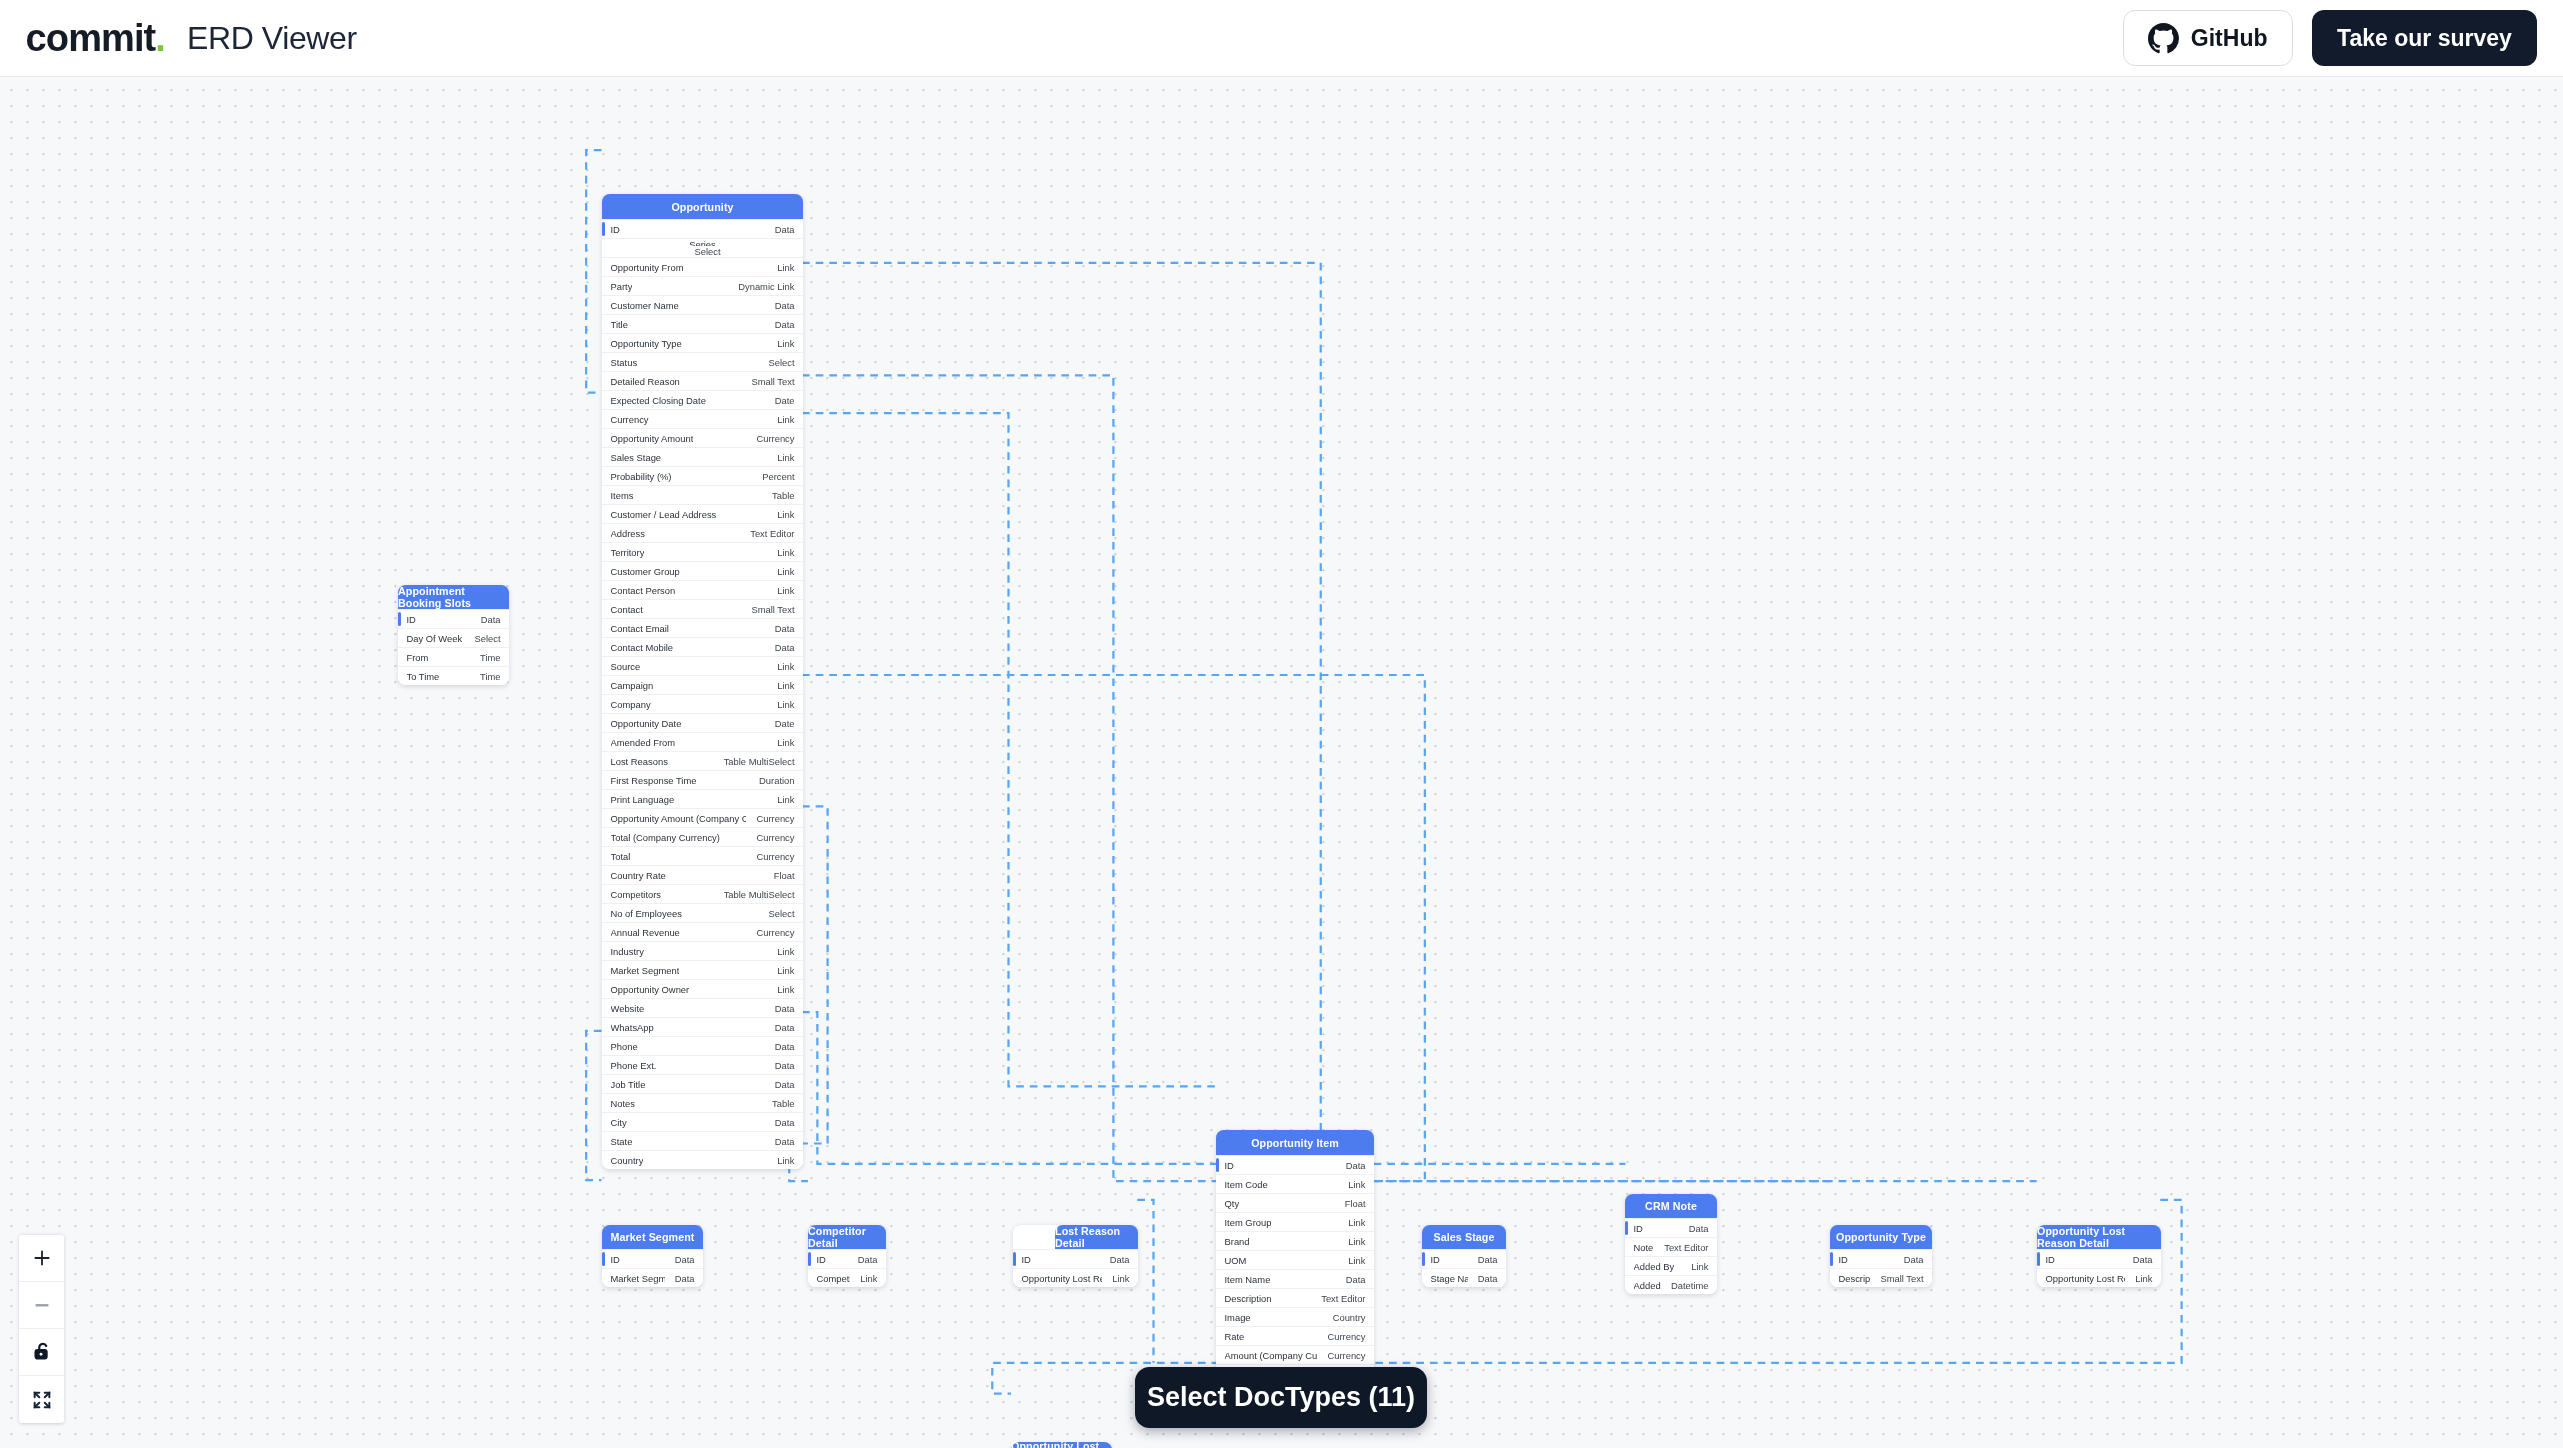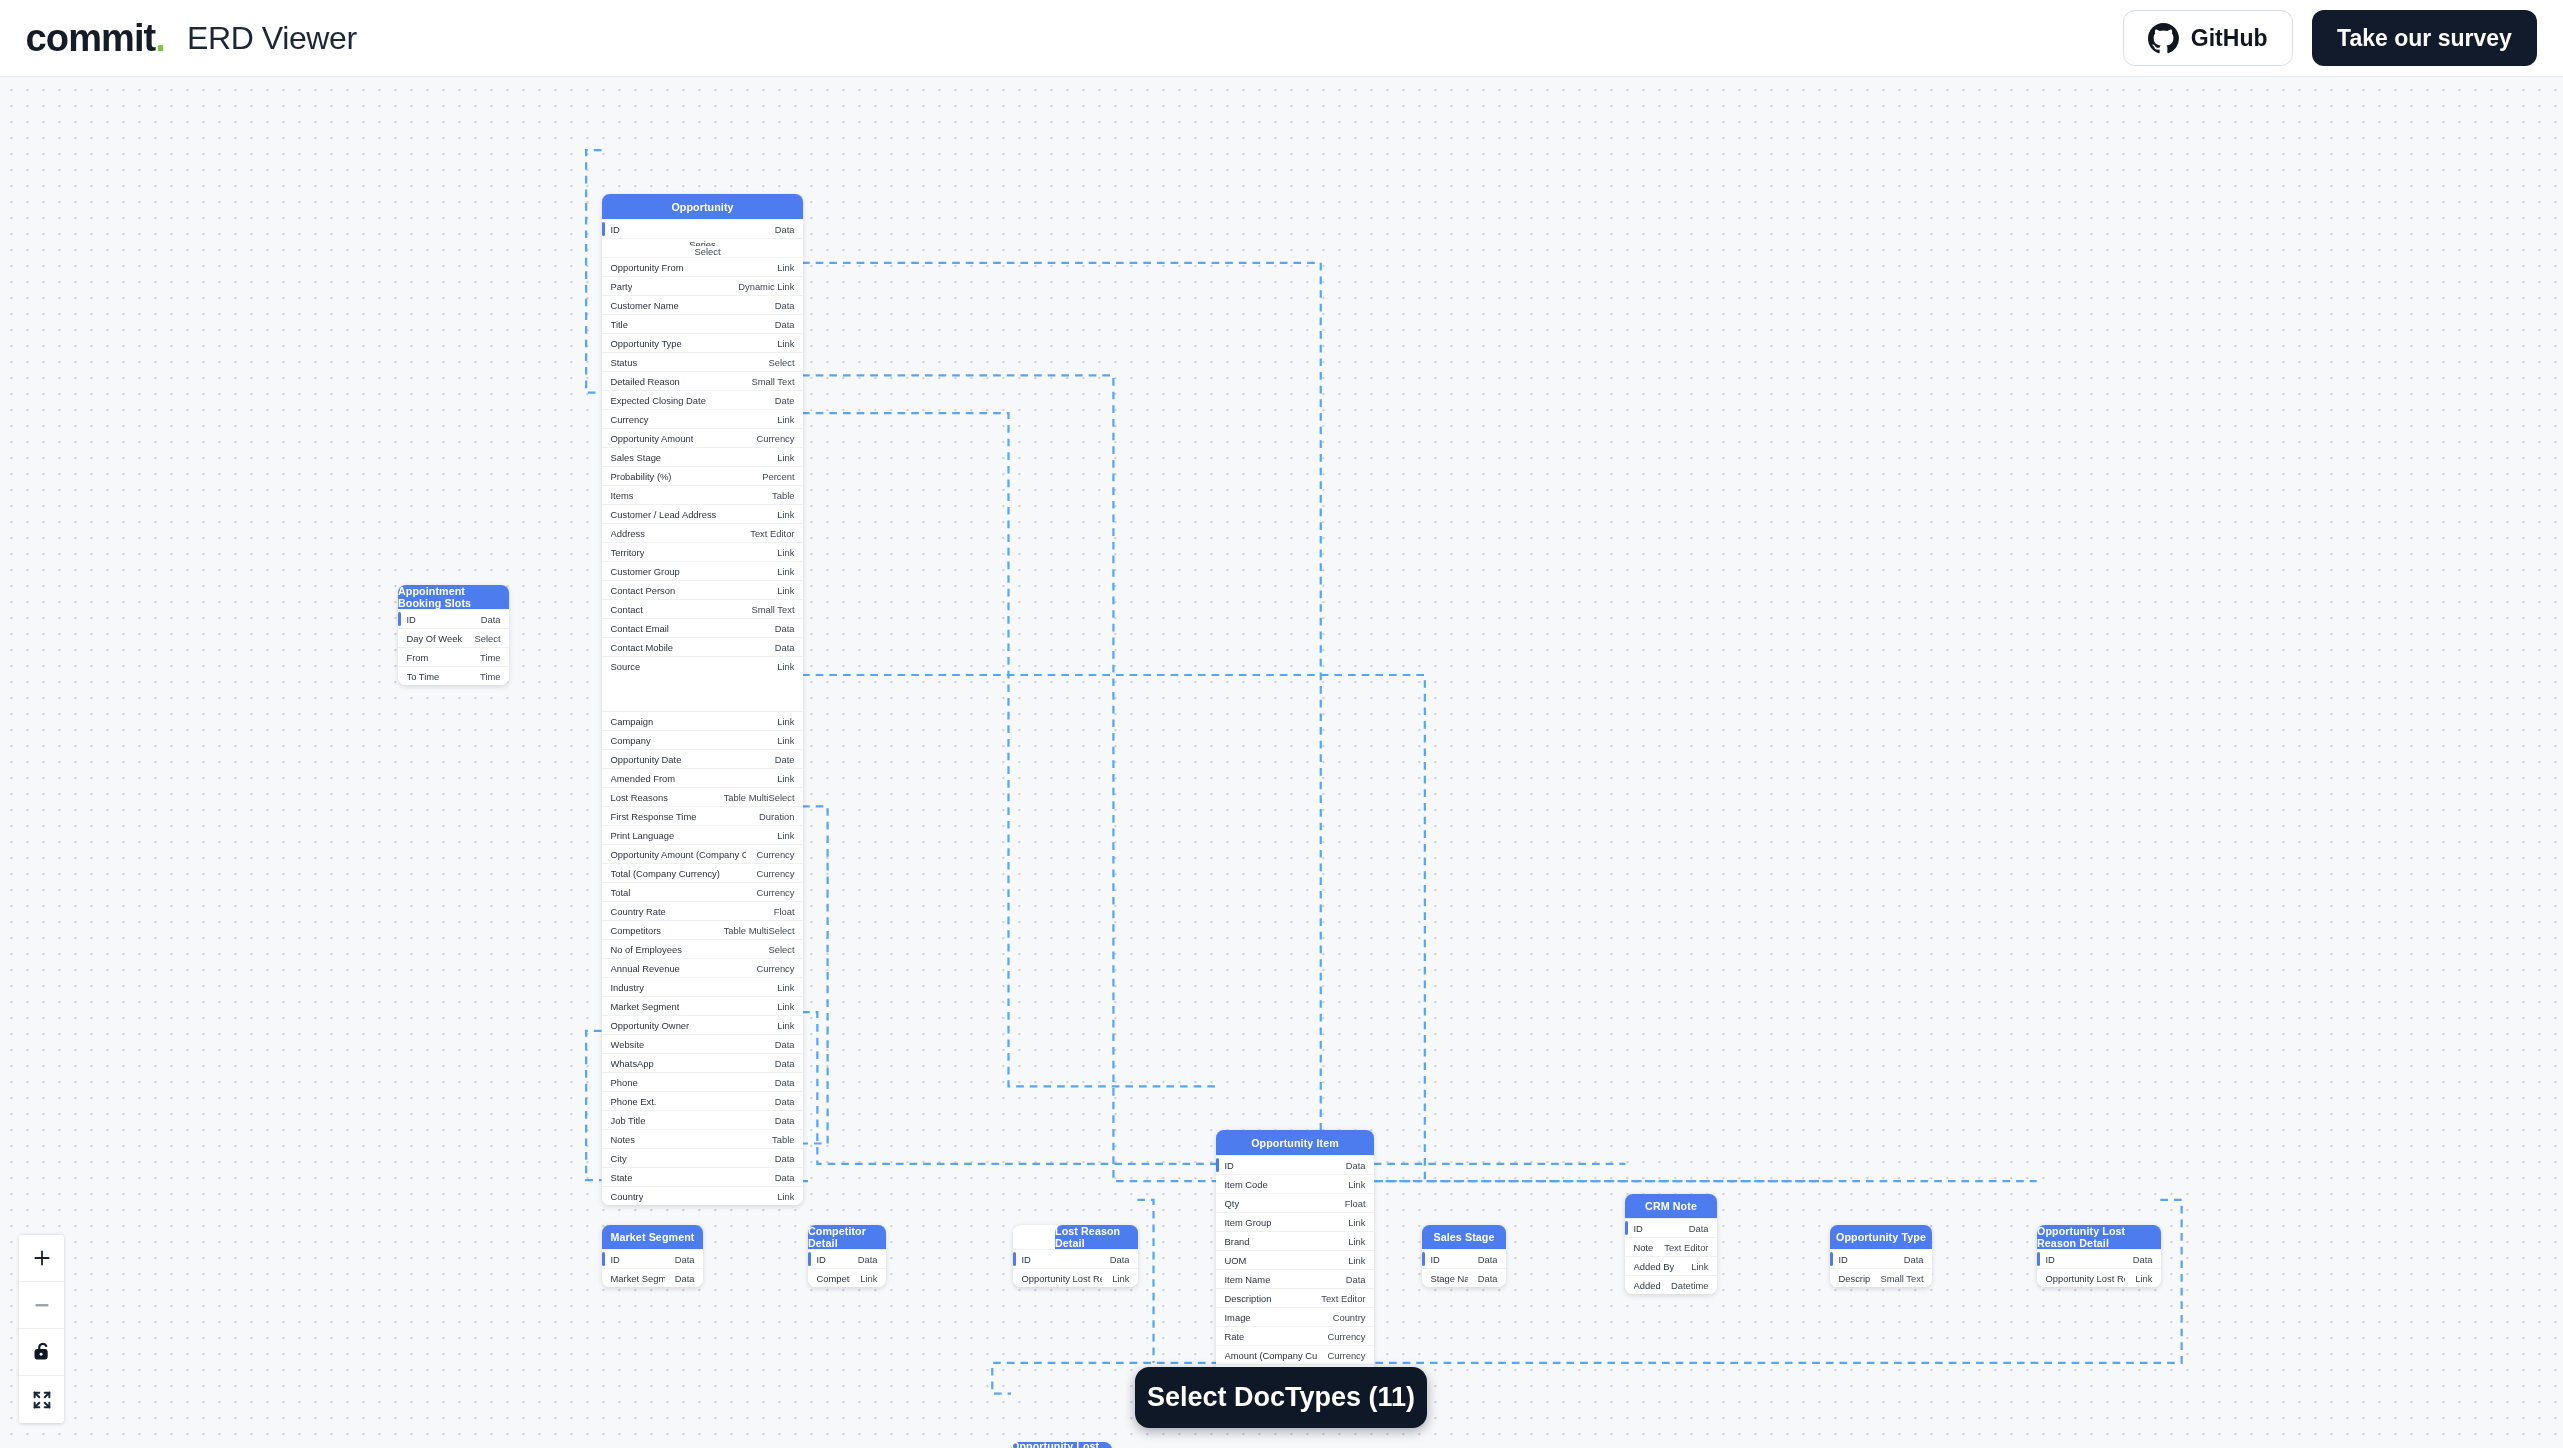--- a/index.html
+++ b/index.html
@@ -207,21 +207,21 @@
           <span class="f-type">Data</span>
         </div>
         <div class="node-row" style="height: 19px;">
           <span class="f-name">Contact Mobile</span>
           <span class="f-type">Data</span>
         </div>
         <div class="node-row" style="height: 19px;">
           <span class="f-name">Source</span>
           <span class="f-type">Link</span>
         </div>
-        <div class="node-row" style="height: 19px; margin-top: 36px;">
+        <div class="node-row" style="height: 19px;">
           <span class="f-name">Campaign</span>
           <span class="f-type">Link</span>
         </div>
         <div class="node-row" style="height: 19px;">
           <span class="f-name">Company</span>
           <span class="f-type">Link</span>
         </div>
         <div class="node-row" style="height: 19px;">
           <span class="f-name">Opportunity Date</span>
           <span class="f-type">Date</span>

